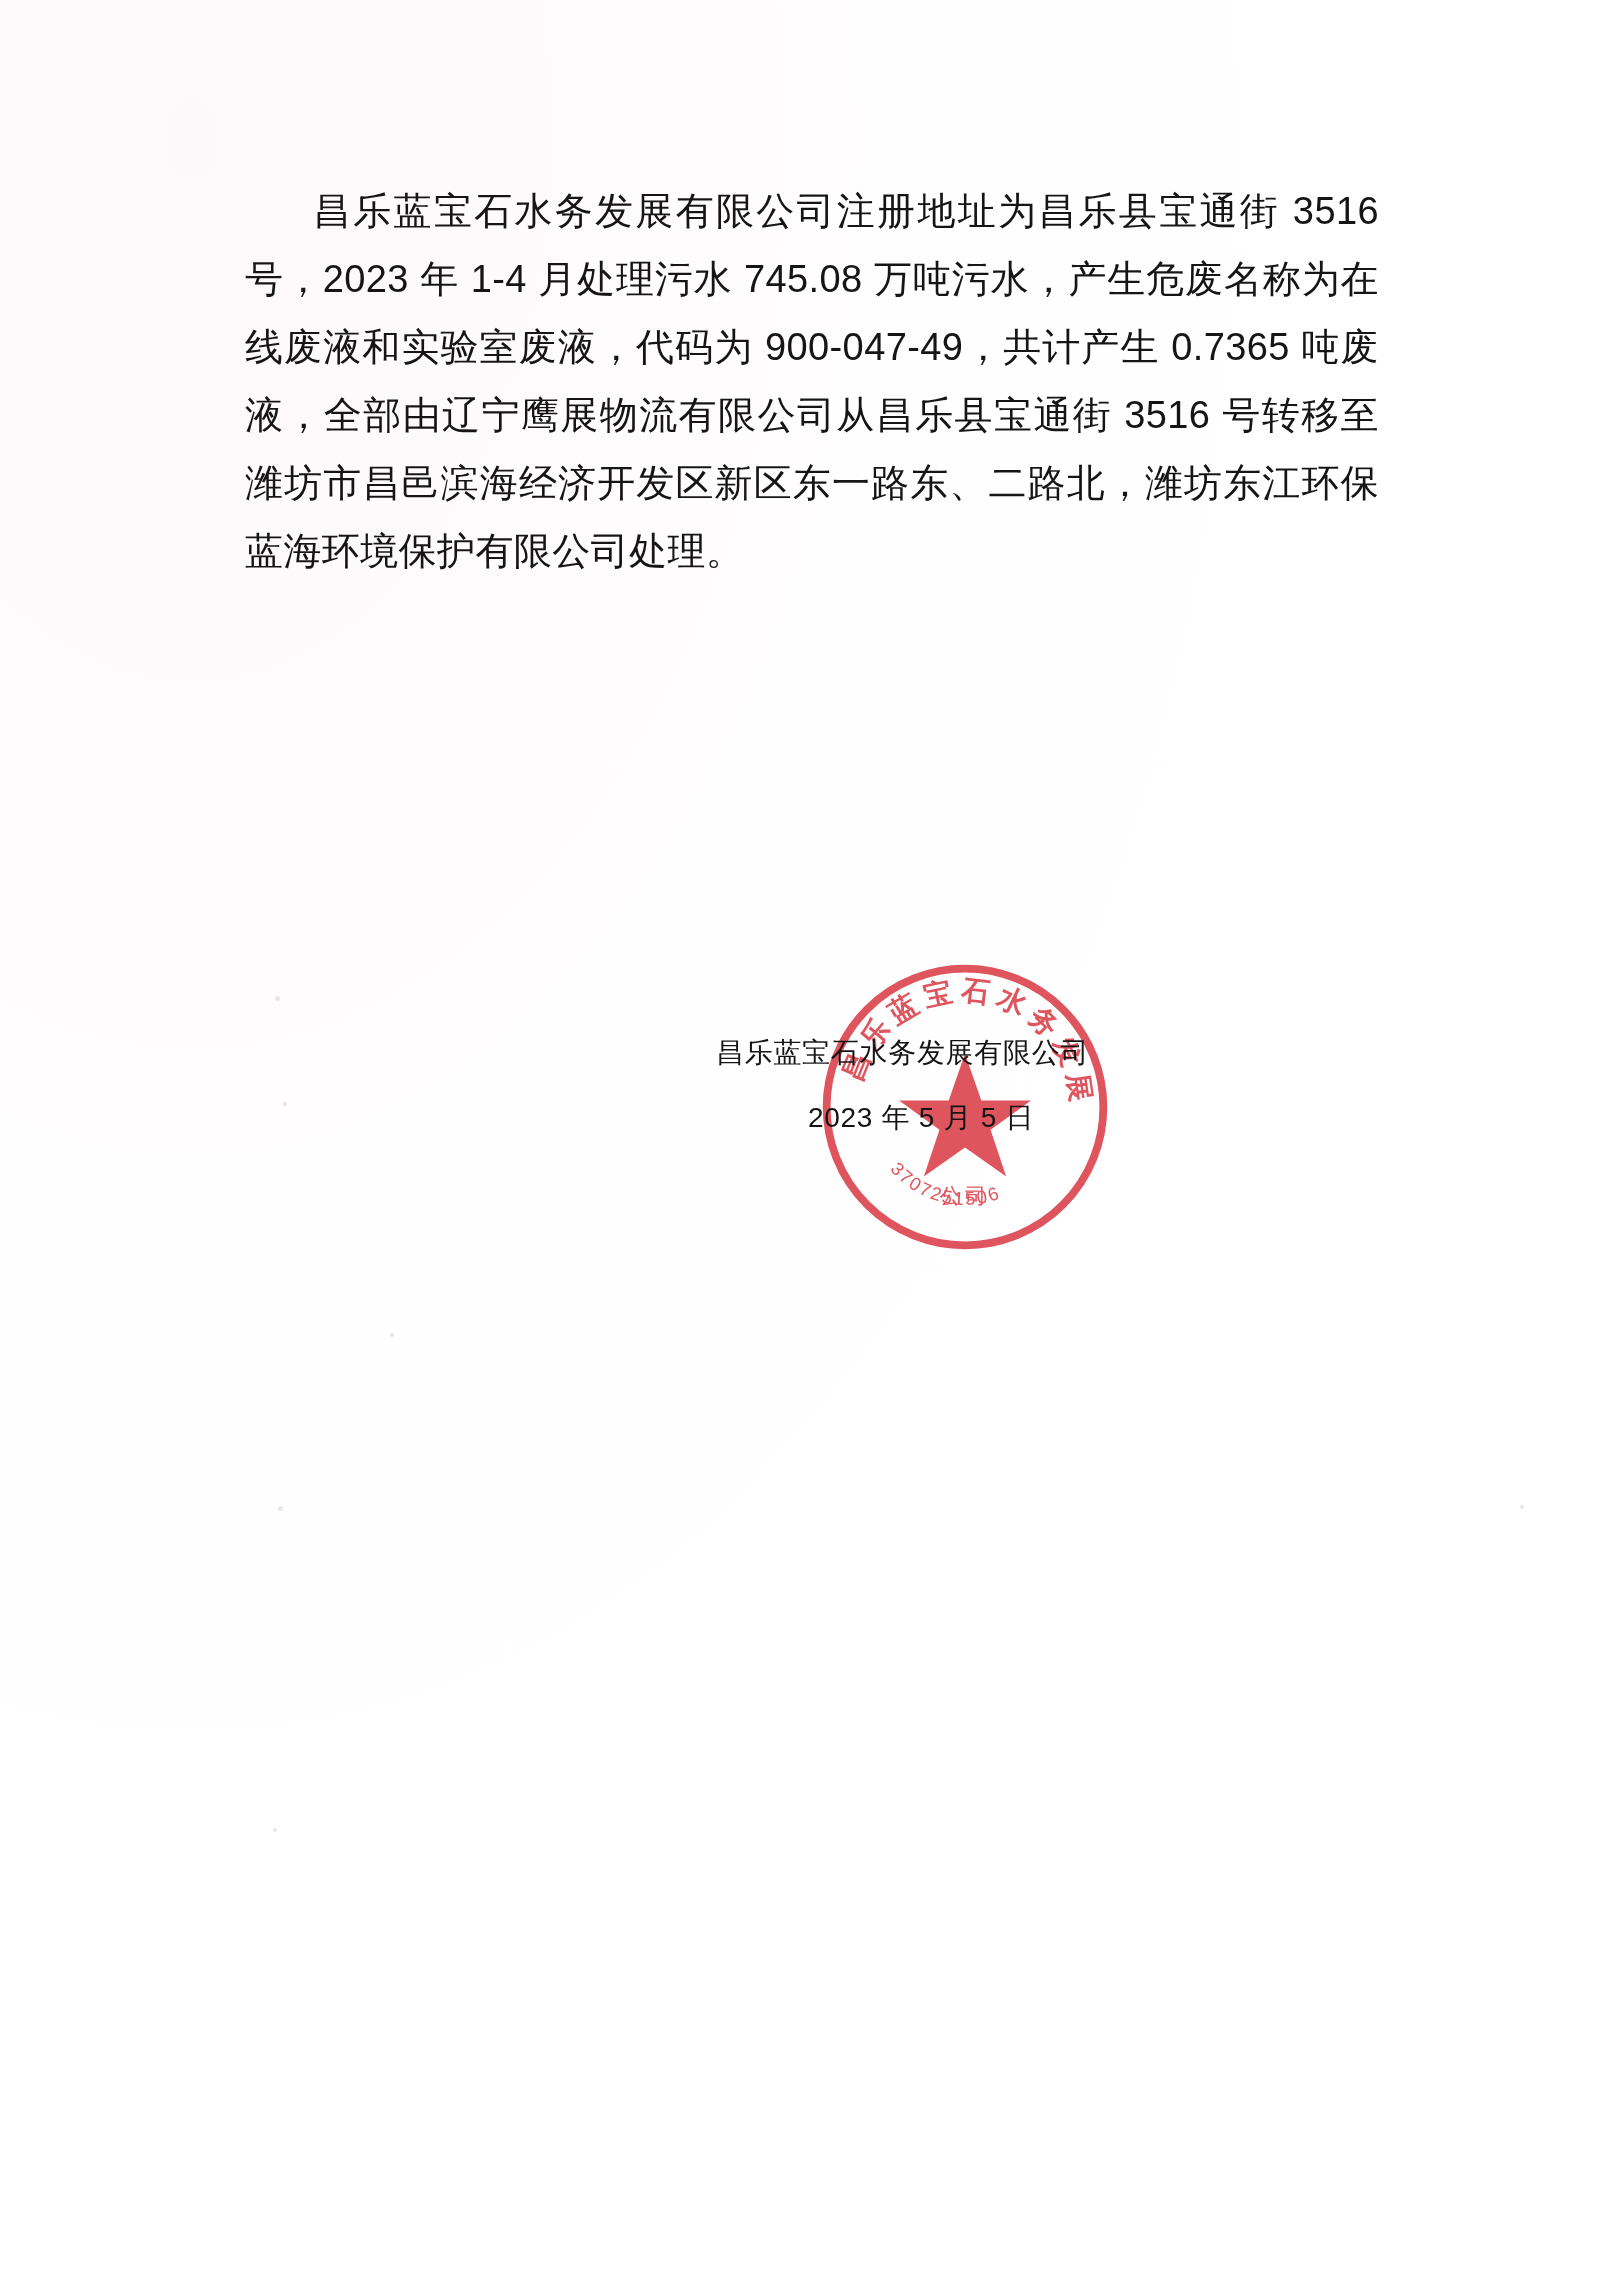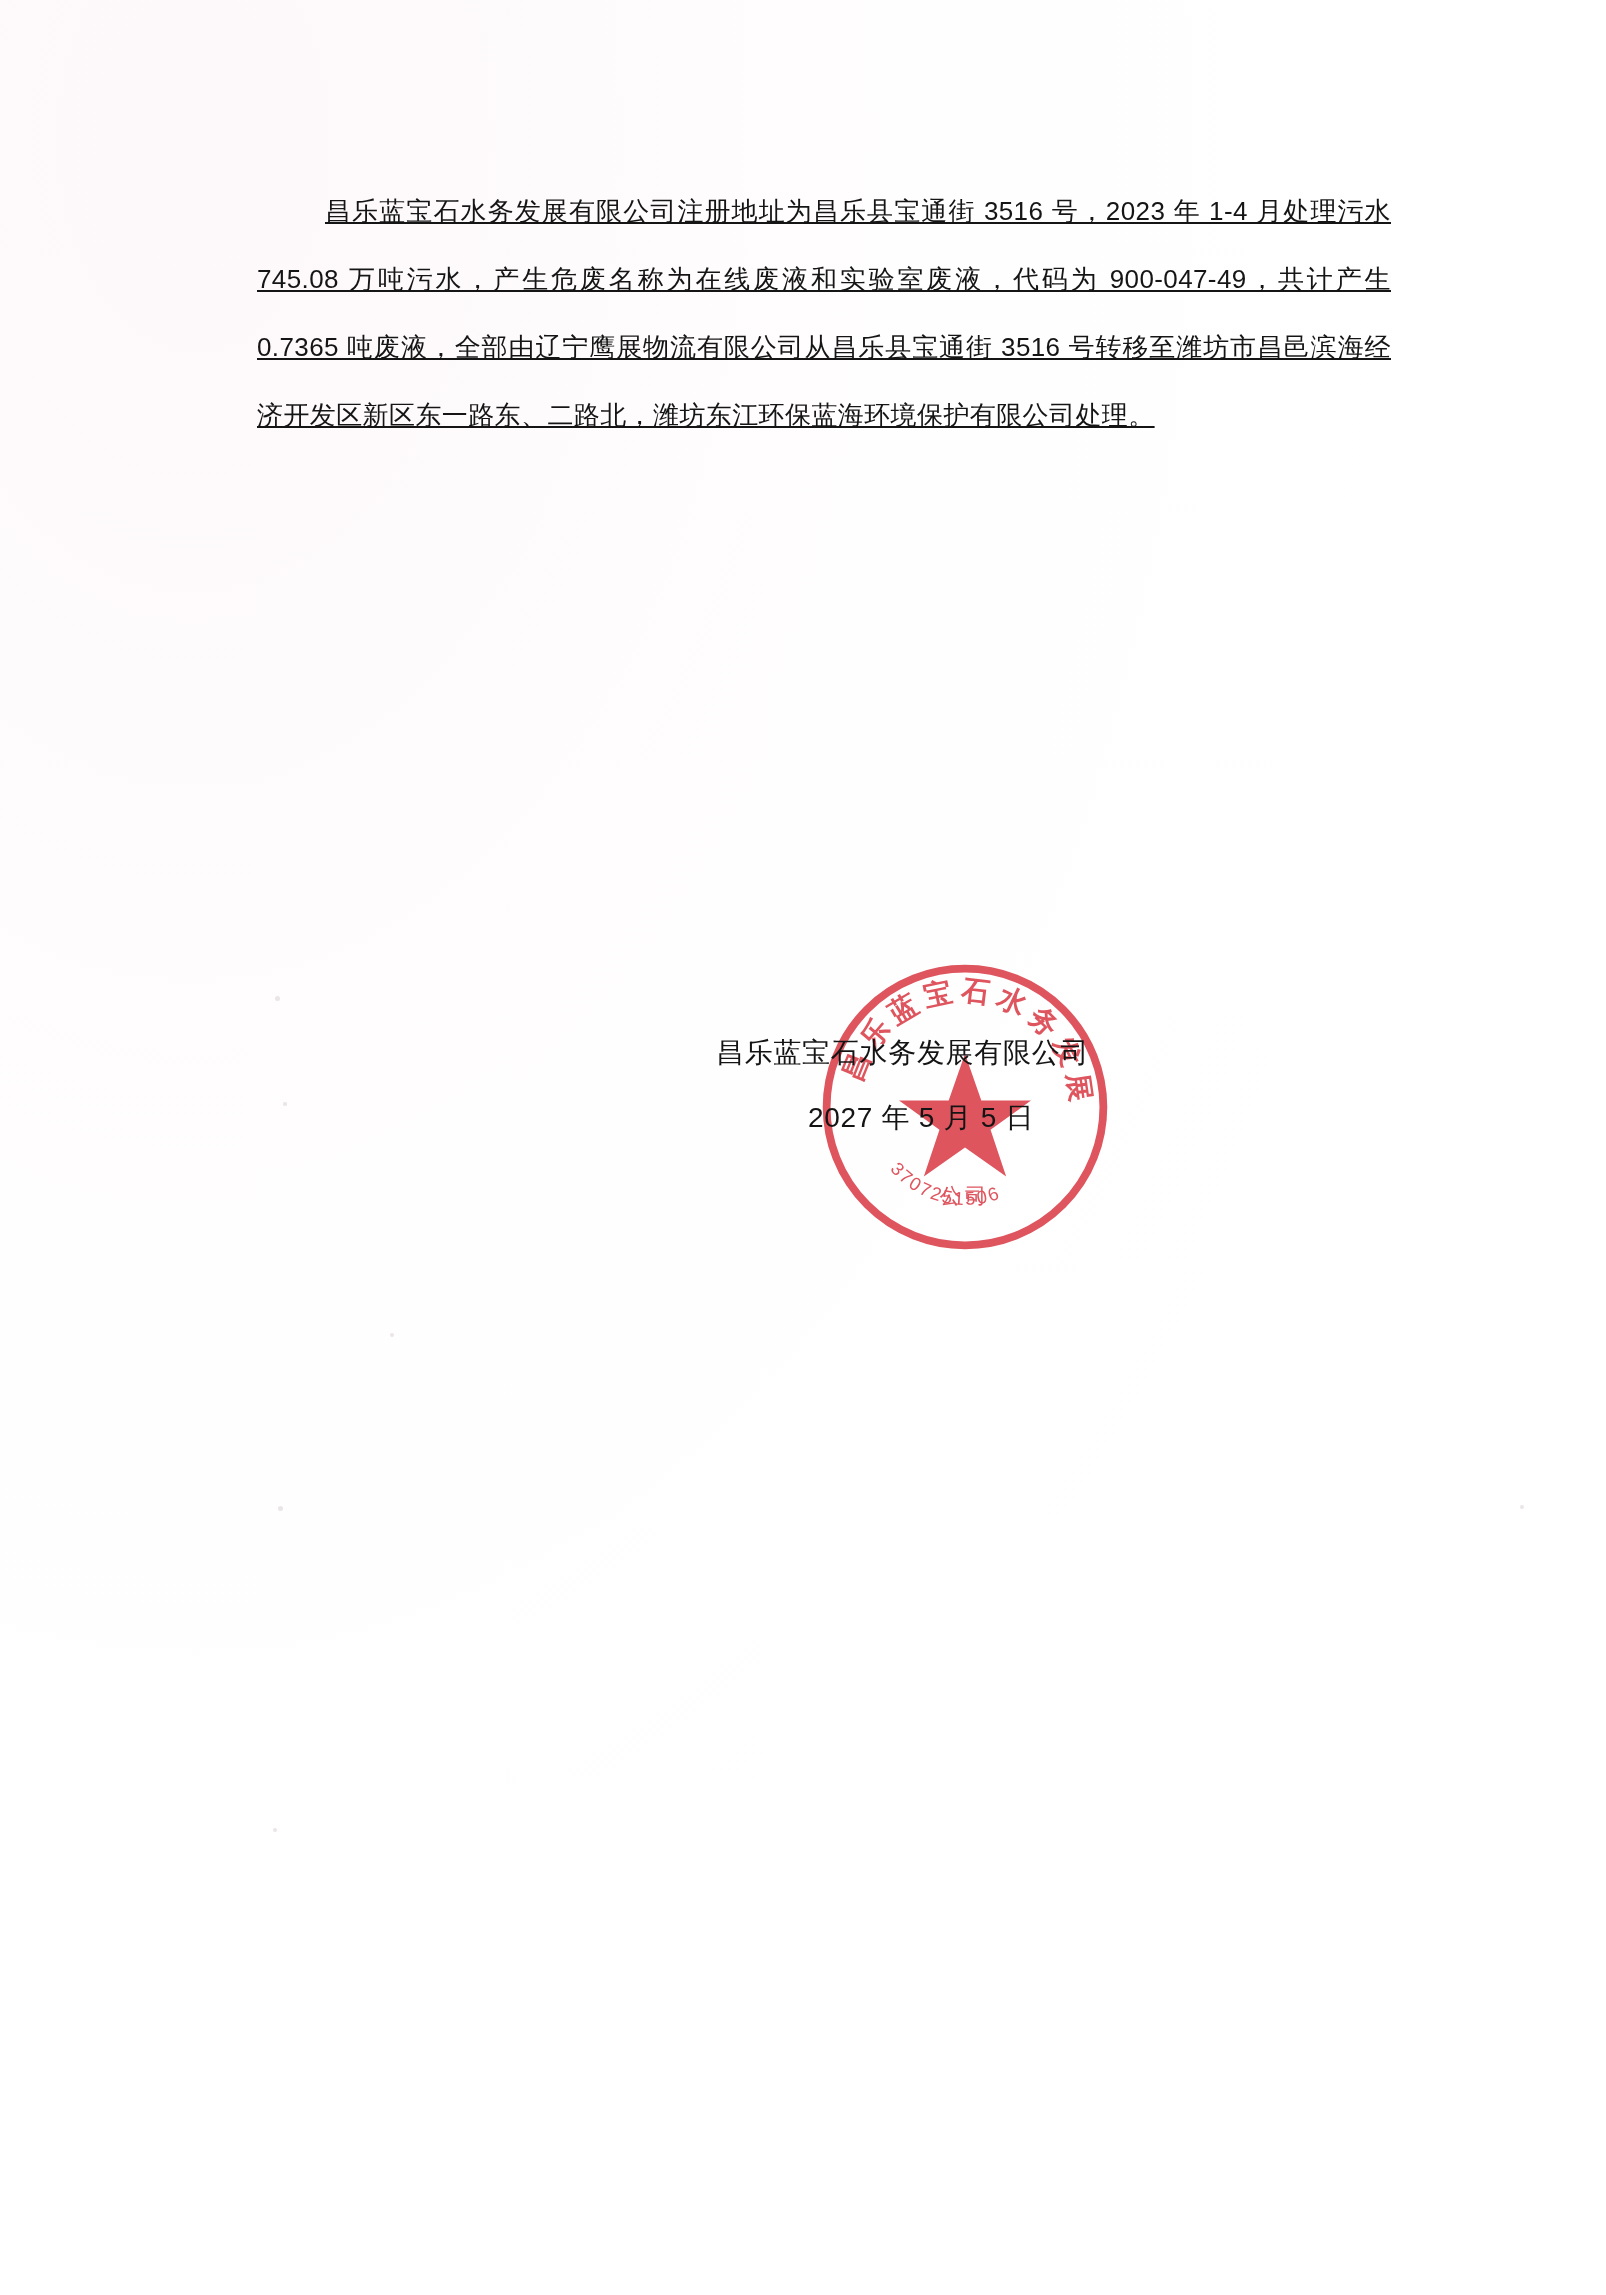--- a/index.html
+++ b/index.html
@@ -27,30 +27,29 @@
   
   .speck {
     position: absolute;
     background: #d8d2d4;
     border-radius: 50%;
     opacity: .55;
   }
 
   .body-text {
     position: absolute;
-    left: 257px;
+    left: 245px;
     top: 177px;
     width: 1134px;
-    font-size: 26px;
+    font-size: 38px;
     line-height: 68px;
     color: #151515;
     letter-spacing: 0.4px;
     text-align: justify;
     text-justify: inter-ideograph;
-    text-decoration: underline;
   }
   .body-text p {
     margin: 0;
     text-indent: 68px;
   }
 
   .sign-block {
     position: absolute;
     left: 716px;
     top: 1020px;
@@ -112,17 +111,17 @@
       <text font-family="'Liberation Sans', sans-serif" font-size="26" fill="#d7303c" letter-spacing="3">
         <textPath href="#sealArcBottom" startOffset="22%">3707251506</textPath>
       </text>
 
       <text x="210" y="345" text-anchor="middle" font-family="'Liberation Sans', sans-serif" font-size="30" fill="#d7303c" letter-spacing="6">公司</text>
     </svg>
   </div>
 
   <div class="sign-block">
     <div class="sign-line">昌乐蓝宝石水务发展有限公司</div>
-    <div class="sign-line sign-date">2027 年 5 月 5 日</div>
+    <div class="sign-line sign-date">2023 年 5 月 5 日</div>
   </div>
 
 </div>
 
 
 </body></html>

